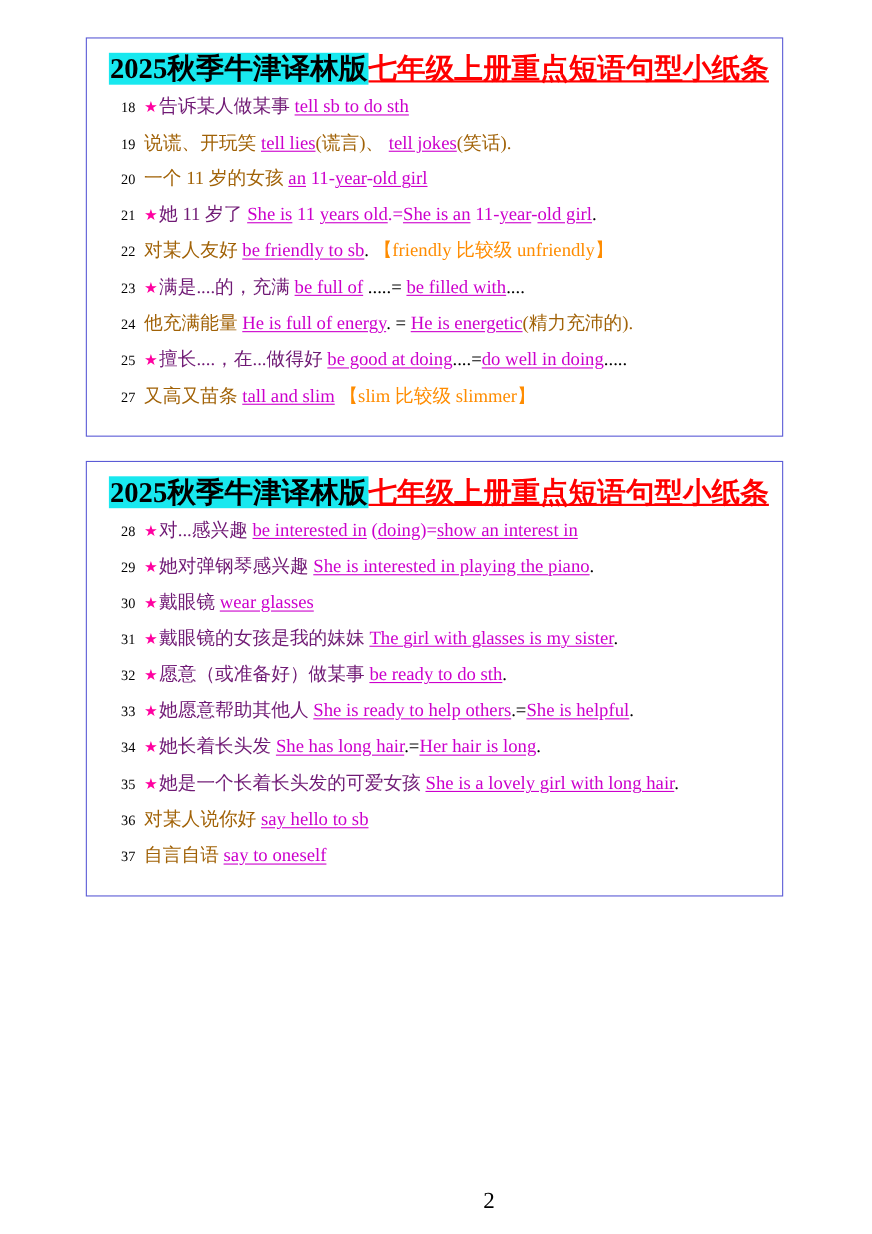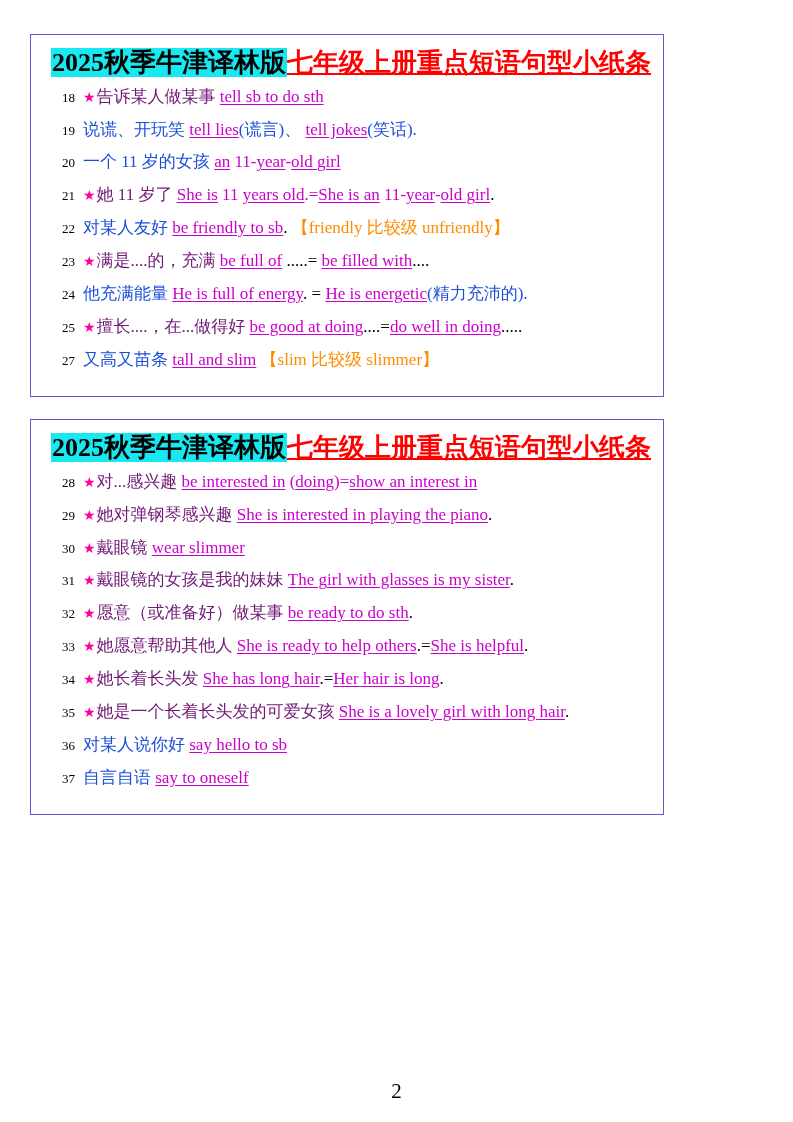--- a/index.html
+++ b/index.html
@@ -12,20 +12,21 @@
     height: 1122px;
     font-family: "Liberation Serif", "DejaVu Serif", serif;
     position: relative;
   }
   .page {
     width: 694px;
     height: 1122px;
     box-sizing: border-box;
     padding: 34px 30px 0 30px;
     position: relative;
+    margin-left: 48px;
   }
   .card {
     border: 1.5px solid #5b5bd6;
     box-sizing: border-box;
     padding: 10px 14px 14px 14px;
     margin-bottom: 22px;
     background: #fff;
   }
   .card-title {
     white-space: nowrap;
@@ -69,21 +70,21 @@
   }
   .star {
     color: #ff00a0;
     font-size: 14px;
     margin-right: 1px;
   }
   .cn {
     color: #701a75;
   }
   .cn-black {
-    color: #1d4ed8;
+    color: #a16207;
   }
   .en {
     color: #cc00cc;
     text-decoration: underline;
     text-underline-offset: 2px;
   }
   .en-plain {
     color: #cc00cc;
   }
   .note {
@@ -151,21 +152,21 @@
         <div class="line">
           <span class="num">28</span>
           <span class="body"><span class="star">★</span><span class="cn">对...感兴趣</span><span class="blk"> </span><span class="en">be interested in</span><span class="en-plain"> (</span><span class="en">doing</span><span class="en-plain">)=</span><span class="en">show an interest in</span></span>
         </div>
         <div class="line">
           <span class="num">29</span>
           <span class="body"><span class="star">★</span><span class="cn">她对弹钢琴感兴趣</span><span class="blk"> </span><span class="en">She is interested in playing the piano</span><span class="blk">.</span></span>
         </div>
         <div class="line">
           <span class="num">30</span>
-          <span class="body"><span class="star">★</span><span class="cn">戴眼镜</span><span class="blk"> </span><span class="en">wear slimmer</span></span>
+          <span class="body"><span class="star">★</span><span class="cn">戴眼镜</span><span class="blk"> </span><span class="en">wear glasses</span></span>
         </div>
         <div class="line">
           <span class="num">31</span>
           <span class="body"><span class="star">★</span><span class="cn">戴眼镜的女孩是我的妹妹</span><span class="blk"> </span><span class="en">The girl with glasses is my sister</span><span class="blk">.</span></span>
         </div>
         <div class="line">
           <span class="num">32</span>
           <span class="body"><span class="star">★</span><span class="cn">愿意（或准备好）做某事</span><span class="blk"> </span><span class="en">be ready to do sth</span><span class="blk">.</span></span>
         </div>
         <div class="line">

